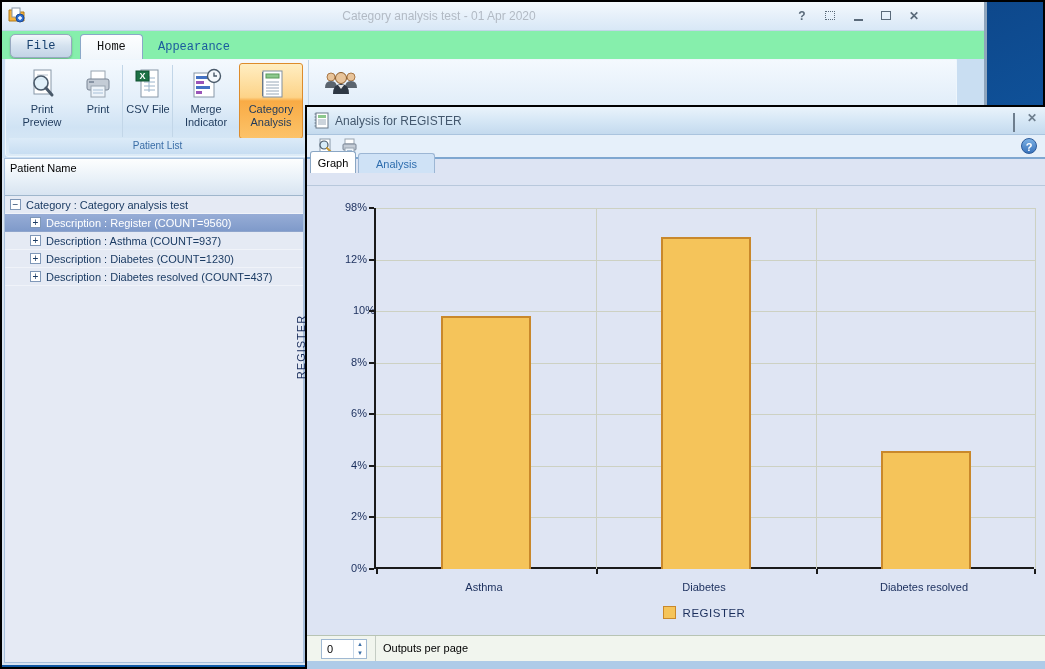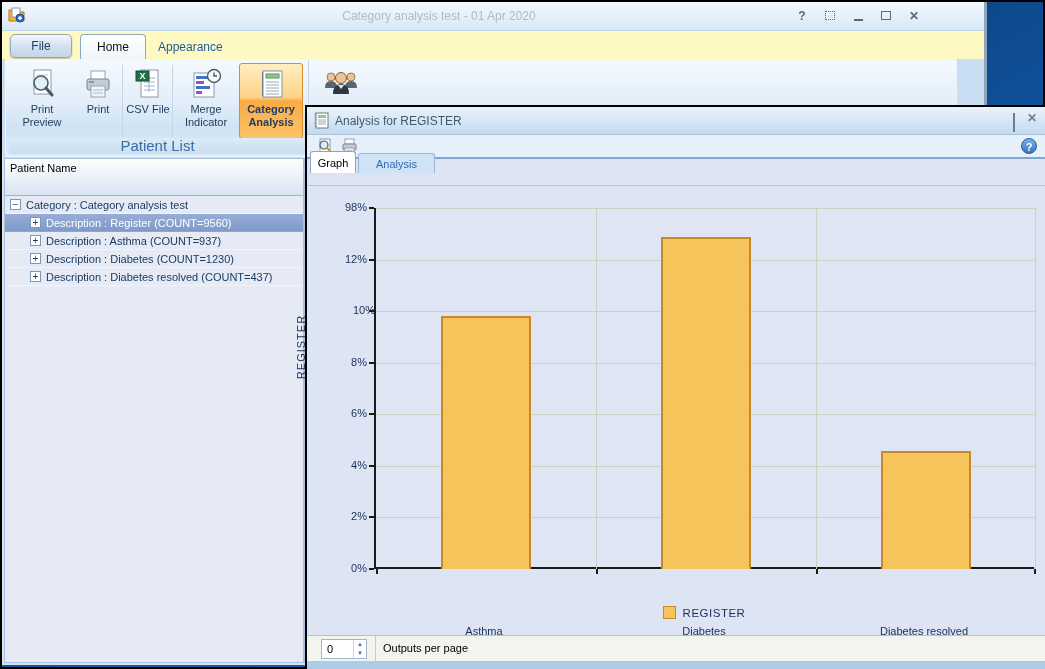--- a/index.html
+++ b/index.html
@@ -17,21 +17,21 @@
   .app-title { position:absolute; left:0; right:120px; top:7px; text-align:center;
                font-size:12px; color:#b2bac4;margin-left:12px; }
   .win-controls { position:absolute; right:62px; top:6px; display:flex; gap:12px; align-items:center;
                   color:#5a6a7a; font-size:12px; }
   .wc { width:16px; height:15px; display:flex; align-items:center; justify-content:center; cursor:default; font-weight:bold; }
   .wc-box { width:10px; height:9px; border:1px solid #5a6a7a; }
   .wc-expand { width:10px; height:9px; border:1px dotted #5a6a7a; }
   .wc-min { width:9px; border-top:2px solid #5a6a7a; height:0; margin-top:8px; }
 
   
-  .tabstrip { position:absolute; left:0; top:29px; width:100%; height:28px; background:#fef9c3; }
+  .tabstrip { position:absolute; left:0; top:29px; width:100%; height:28px; background:#86efac;font-family:Liberation Mono, monospace; }
   .file-btn { position:absolute; left:8px; top:3px; width:62px; height:24px; border-radius:5px;
               background:linear-gradient(#f2f7fc,#d4e2ef 50%,#c3d4e6); border:1px solid #96a8c0;
               color:#17406e; font-size:12px; display:flex; align-items:center; justify-content:center;
               box-shadow:0 1px 2px rgba(0,0,0,.25); }
   .rtab { position:absolute; top:3px; height:25px; padding:0 16px; font-size:12px;
           display:flex; align-items:center; }
   .rtab.active { left:78px; background:linear-gradient(#fdfeff,#f0f6fb); border:1px solid #8aa8c8;
                  border-bottom:none; border-radius:4px 4px 0 0; color:#111; }
   .rtab.plain { left:140px; color:#1a5a9e; }
 
@@ -41,21 +41,21 @@
             border:1px solid #eef6fc; border-radius:0 0 3px 3px; }
   .rgroup { position:absolute; left:3px; top:0px; width:297px; height:96px; }
   .rbtn { position:absolute; top:3px; height:76px; display:flex; flex-direction:column;
           align-items:center; padding-top:4px; border:1px solid transparent; border-radius:3px; }
   .rbtn .lbl { margin-top:3px; font-size:11px; color:#1e3a5c; text-align:center; line-height:13px; width:60px; }
   .rbtn.narrow .lbl { width:44px; }
   .rbtn.active { background:linear-gradient(#ffeec2,#fdd388 45%,#f9ab45 50%,#fcc369);
                  border:1px solid #dd8c2c; }
   .rsep { position:absolute; top:5px; width:1px; height:72px; background:#c2d6e8; }
   .group-caption { position:absolute; left:0; bottom:2px; width:100%; height:16px; text-align:center;
-                   font-size:15px; color:#3a6da6; line-height:16px;
+                   font-size:10px; color:#3a6da6; line-height:16px;
                    background:linear-gradient(#dcebf8,#c8def2); border-radius:0 0 3px 3px; }
   .rgroup2 { position:absolute; left:302px; top:0; width:70px; height:96px; border-left:1px solid #c2d6e8; }
 
   
   .client { position:absolute; left:0; top:156px; width:956px; height:507px; background:#d9e4f1; }
   .tree-panel { position:absolute; left:2px; top:0; width:301px; height:505px; background:#e5eaf4;
                 border:1px solid #a8c0dc; border-right-width:2px; }
   .tree-header { height:37px; background:linear-gradient(#fdfefe,#e9f1f8 55%,#d8e4f1);
                  border-bottom:1px solid #9fb6cc; font-size:11px; color:#000; padding:3px 0 0 5px; }
   .trow { position:relative; height:18px; font-size:11px; color:#1c3c64; display:flex; align-items:center;
@@ -85,21 +85,21 @@
 
   
   .plot { position:absolute; left:67px; top:22px; width:660px; height:361px; background:#dfe5f3;
           border-left:2px solid #1a1a1a; border-bottom:2px solid #1a1a1a; }
   .hgrid { position:absolute; left:0; width:660px; height:1px; background:#cdd1c2; }
   .vgrid { position:absolute; top:0; width:1px; height:361px; background:#cdd1c2; }
   .bar { position:absolute; width:90px; border:2px solid #c9882b; border-bottom:none; }
   .ytickmark { position:absolute; left:-7px; width:5px; height:2px; background:#1a1a1a; }
   .xtickmark { position:absolute; bottom:-7px; width:2px; height:5px; background:#1a1a1a; }
   .ylab { position:absolute; width:44px; text-align:right; font-size:11px; color:#1a2e5c; }
-  .xlab { position:absolute; top:395px; width:220px; text-align:center; font-size:11px; color:#1a2e5c;margin-top:44px; }
+  .xlab { position:absolute; top:395px; width:220px; text-align:center; font-size:11px; color:#1a2e5c; }
   .ylabel { position:absolute; left:-46px; top:155px; width:80px; transform:rotate(-90deg);
             transform-origin:center; font-size:11px; letter-spacing:1px; color:#1a2e5c; text-align:center; }
   .legend { position:absolute; left:67px; top:420px; width:660px; display:flex; align-items:center;
             justify-content:center; gap:7px; }
   .legend-swatch { width:13px; height:13px; background:#f5c45a; border:1px solid #c9882b; }
   .legend-text { font-size:11.5px; letter-spacing:.5px; color:#1a2e5c; }
 
   
   .dlg-bottombar { position:absolute; left:0; top:528px; width:738px; height:26px; background:#f1f5ee;
                    border-top:1px solid #b8c4b4; }
@@ -197,21 +197,21 @@
             <rect x="6" y="8" width="12" height="3" fill="#4472c4"></rect>
             <rect x="6" y="13" width="8" height="3" fill="#9954b8"></rect>
             <rect x="6" y="18" width="14" height="3" fill="#4472c4"></rect>
             <rect x="6" y="23" width="6" height="3" fill="#9954b8"></rect>
             <circle cx="24" cy="8" r="6.5" fill="#f4f8fc" stroke="#4a5a6a" stroke-width="1.4"></circle>
             <path d="M24 4.5 v3.5 h3" stroke="#4a5a6a" stroke-width="1.4" fill="none"></path>
           </svg>
           <span class="lbl">Merge Indicator</span>
         </div>
 
-        <div class="rbtn active" style="left:230px; width:64px;font-weight:bold;">
+        <div class="rbtn active" style="left:230px; width:64px;">
           <svg width="32" height="32" viewBox="0 0 32 32">
             <rect x="8" y="3" width="19" height="26" fill="#fff" stroke="#8090a0"></rect>
             <rect x="11" y="6" width="13" height="4" fill="#8cc88c" stroke="#5a9a5a"></rect>
             <line x1="11" y1="14" x2="24" y2="14" stroke="#98a8b8"></line>
             <line x1="11" y1="17" x2="24" y2="17" stroke="#98a8b8"></line>
             <line x1="11" y1="20" x2="24" y2="20" stroke="#98a8b8"></line>
             <line x1="11" y1="23" x2="24" y2="23" stroke="#98a8b8"></line>
             <line x1="11" y1="26" x2="24" y2="26" stroke="#98a8b8"></line>
             <path d="M8 4 q-2 1 0 2 q-2 1 0 2 q-2 1 0 2 q-2 1 0 2 q-2 1 0 2 q-2 1 0 2 q-2 1 0 2 q-2 1 0 2 q-2 1 0 2 q-2 1 0 2 q-2 1 0 2 q-2 1 0 2" stroke="#687888" fill="none"></path>
           </svg>

